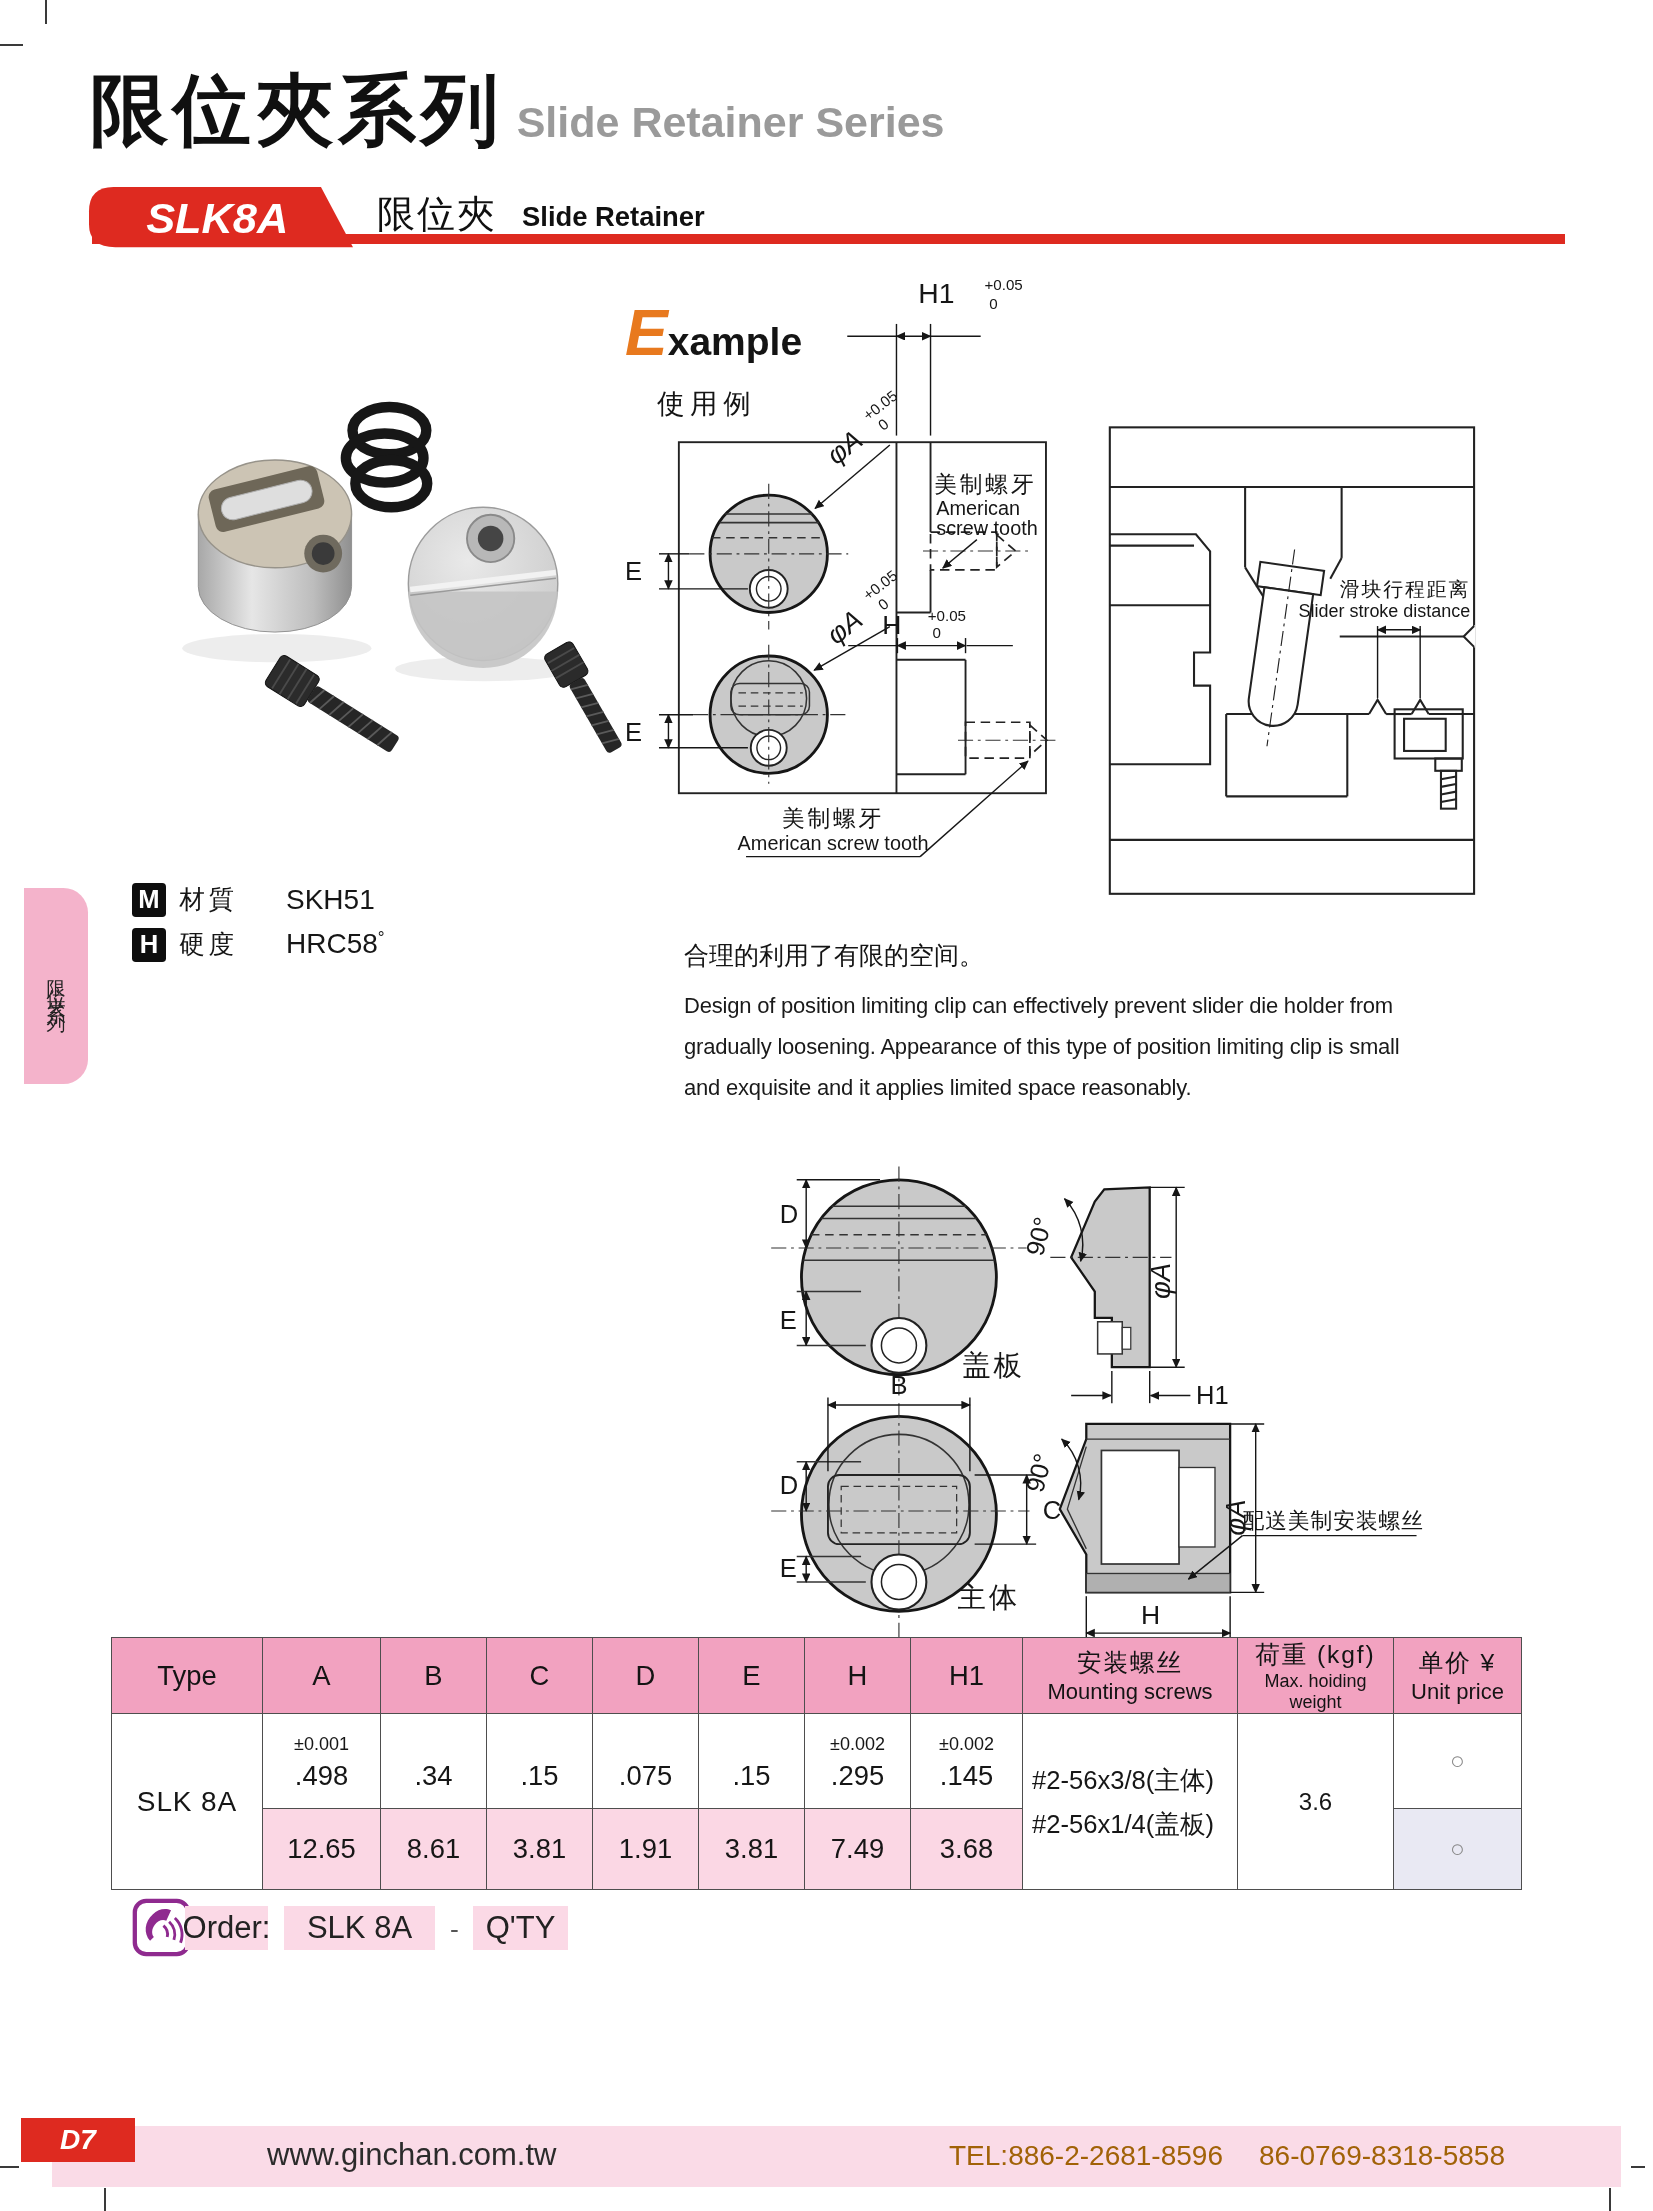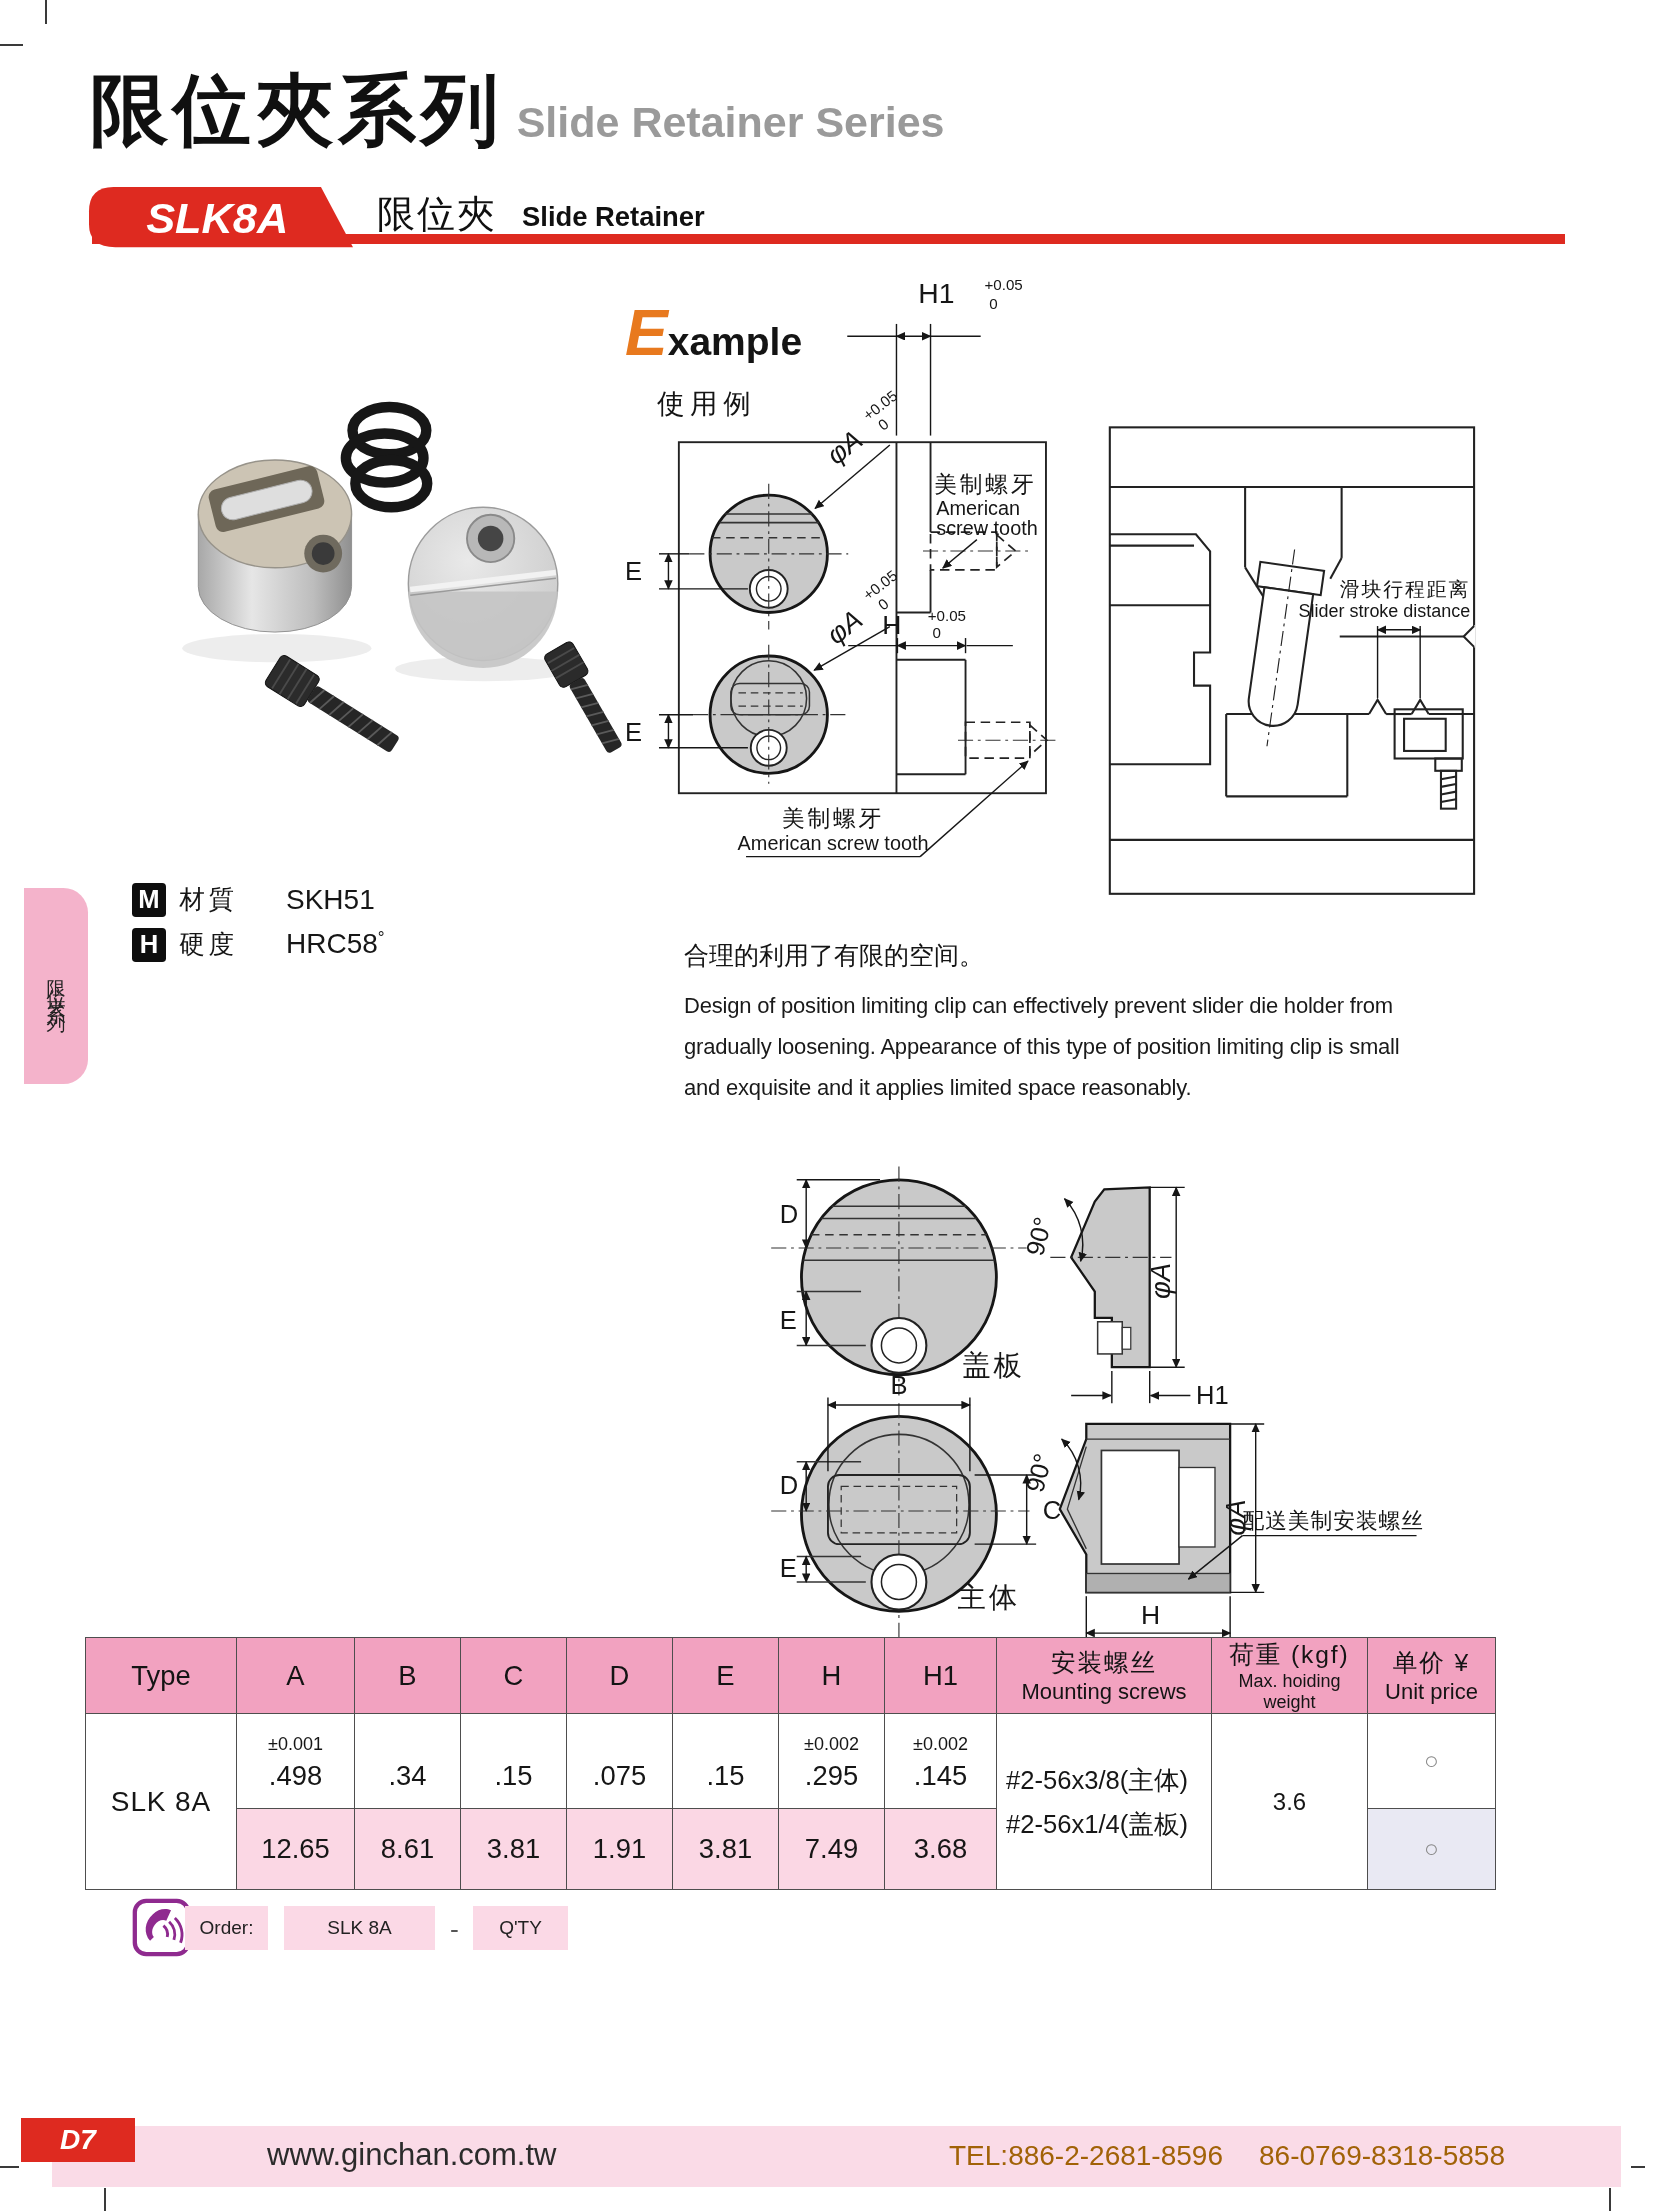--- a/index.html
+++ b/index.html
@@ -36,37 +36,37 @@
 
 svg text{fill:#161616;font-family:"Liberation Sans",sans-serif}
 .dim30{font-size:30px}.dim28{font-size:28px}.dim27{font-size:27px}
 .tol16{font-size:16px}
 .phi{font-size:29px;font-style:italic}
 .zh24{font-size:24px;letter-spacing:3px}.en21{font-size:21px}
 .zh22{font-size:21px;letter-spacing:2px}.en19{font-size:19px}
 .zh30{font-size:30px;letter-spacing:3px}
 .zh23{font-size:23px;letter-spacing:1px}
 
-.spec-table{position:absolute;left:85px;top:1637px;border-collapse:collapse;table-layout:fixed}
+.spec-table{position:absolute;left:111px;top:1637px;border-collapse:collapse;table-layout:fixed}
 .spec-table th,.spec-table td{border:1.9px solid #4e4e4e;text-align:center;vertical-align:middle;padding:0}
 .spec-table th{background:#f2a2c0;font-weight:normal;font-size:27.4px;height:74px;color:#141414}
 .th-zh{font-size:24.6px;letter-spacing:1.9px}
 .th-en{font-size:22px}
 .th-en-sm{font-size:18px}
 .r1 td{height:95px;font-size:27.4px;background:#fff}
 .r2 td{height:81px;font-size:27.4px;background:#fbd7e4}
 td.type-cell{font-size:28px;background:#fff;letter-spacing:0.9px}
 td.mount-cell{text-align:left;padding-left:9px;font-size:25.6px;line-height:44px;background:#fff}
 td.weight-cell{font-size:24px;background:#fff}
 td.price1{background:#fff;color:#8a8a8a;font-size:24.6px}
 td.price2{background:#e9e9f3;color:#8a8a8a;font-size:24.6px}
 .tol{font-size:18px;line-height:30px;min-height:30px}
 .val{font-size:27.4px;line-height:34px}
 
-.order-box{position:absolute;background:#fbd9e6;display:flex;align-items:center;justify-content:center;font-size:19px;color:#222;height:44px}
+.order-box{position:absolute;background:#fbd9e6;display:flex;align-items:center;justify-content:center;font-size:31px;color:#222;height:44px}
 .order-dash{position:absolute;font-size:26.5px;color:#555}
 
 .footer-bar{position:absolute;left:52px;top:2126px;width:1569px;height:61px;background:#fadbe7}
 .footer-badge{position:absolute;left:21px;top:2118px;width:114px;height:44px;background:#de2a20;color:#fff;display:flex;align-items:center;justify-content:center;font-size:28px;font-weight:bold;font-style:italic}
 .footer-site{position:absolute;left:267px;top:2137px;font-size:31px;color:#2b2b2b}
 .footer-tel{position:absolute;left:949px;top:2140px;font-size:28px;color:#a16207}
 .footer-tel span{margin-right:36px}
 </style>
 </head>
 <body>

